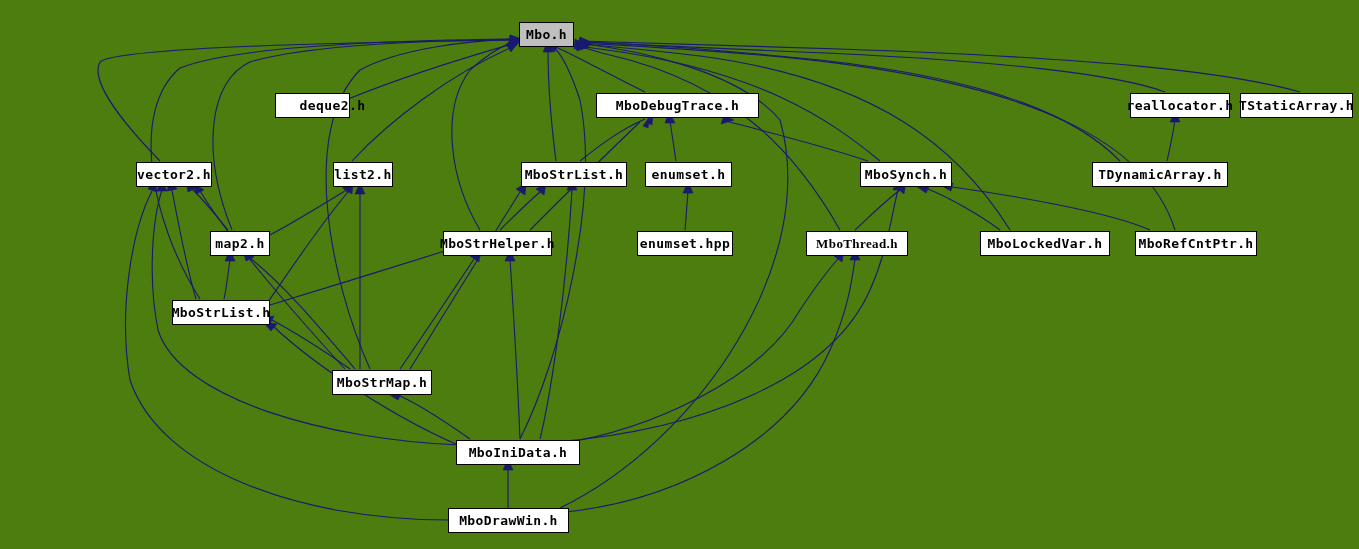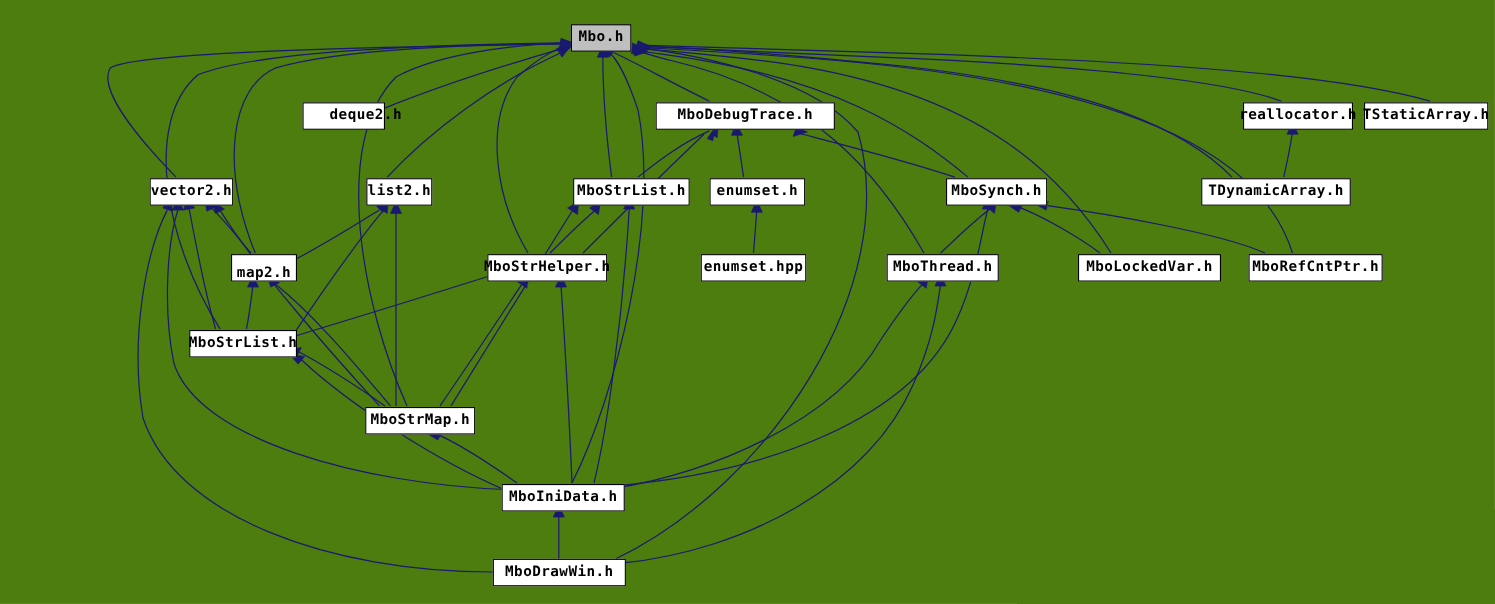--- a/index.html
+++ b/index.html
@@ -195,44 +195,44 @@
       </div>
       <div class="node-box" style="left: 645px; top: 162px; width: 87px;">
         <span class="node-label">enumset.h</span>
       </div>
       <div class="node-box" style="left: 860px; top: 162px; width: 92px; text-align: center;">
         <span class="node-label">MboSynch.h</span>
       </div>
       <div class="node-box" style="left: 1092px; top: 162px; width: 136px;">
         <span class="node-label">TDynamicArray.h</span>
       </div>
-      <div class="node-box" style="left: 210px; top: 231px; width: 60px; align-items: flex-end;">
+      <div class="node-box" style="left: 210px; top: 231px; width: 60px;">
         <span class="node-label">map2.h</span>
       </div>
       <div class="node-box" style="left: 443px; top: 231px; width: 109px;">
         <span class="node-label">MboStrHelper.h</span>
       </div>
       <div class="node-box" style="left: 637px; top: 231px; width: 96px;">
         <span class="node-label">enumset.hpp</span>
       </div>
-      <div class="node-box" style="left: 806px; top: 231px; width: 102px;">
+      <div class="node-box" style="left: 806px; top: 231px; width: 102px; font-family: Liberation Serif, serif;">
         <span class="node-label">MboThread.h</span>
       </div>
       <div class="node-box" style="left: 980px; top: 231px; width: 130px;">
         <span class="node-label">MboLockedVar.h</span>
       </div>
       <div class="node-box" style="left: 1135px; top: 231px; width: 122px;">
         <span class="node-label">MboRefCntPtr.h</span>
       </div>
       <div class="node-box" style="left: 172px; top: 300px; width: 98px;">
         <span class="node-label">MboStrList.h</span>
       </div>
       <div class="node-box" style="left: 332px; top: 370px; width: 100px;">
         <span class="node-label">MboStrMap.h</span>
       </div>
-      <div class="node-box" style="left: 456px; top: 440px; width: 112px;">
+      <div class="node-box" style="left: 456px; top: 440px; width: 124px;">
         <span class="node-label">MboIniData.h</span>
       </div>
       <div class="node-box" style="left: 448px; top: 508px; width: 121px; text-align: center;">
         <span class="node-label">MboDrawWin.h</span>
       </div>
     </div>
 </div>
 
 </body></html>

